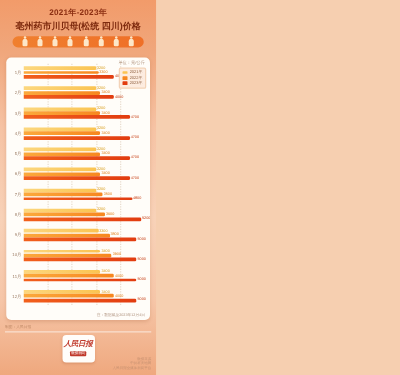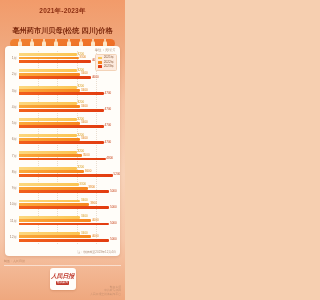--- a/index.html
+++ b/index.html
@@ -28,21 +28,21 @@
     letter-spacing:.2px;
     line-height:9px;
     white-space:nowrap;
   }
   .title-main{
     font-size:7.2px;
     font-weight:bold;
     color:#7e2a0e;
     line-height:10px;
     white-space:nowrap;
-    margin-top:11px;
+    margin-top:1px;
   }
   
   .deco-band{
     margin:3px 6px 0 6px;
     height:9px;
     border-radius:5px;
     background:linear-gradient(90deg,#f0802f,#ef6f27);
     display:flex;
     align-items:center;
     justify-content:space-around;

